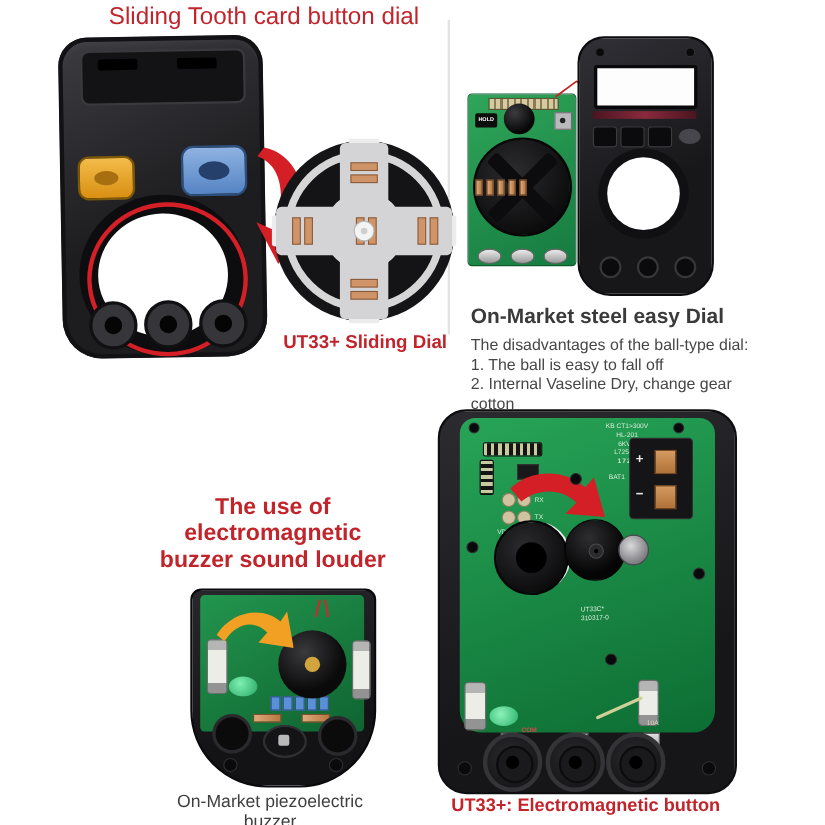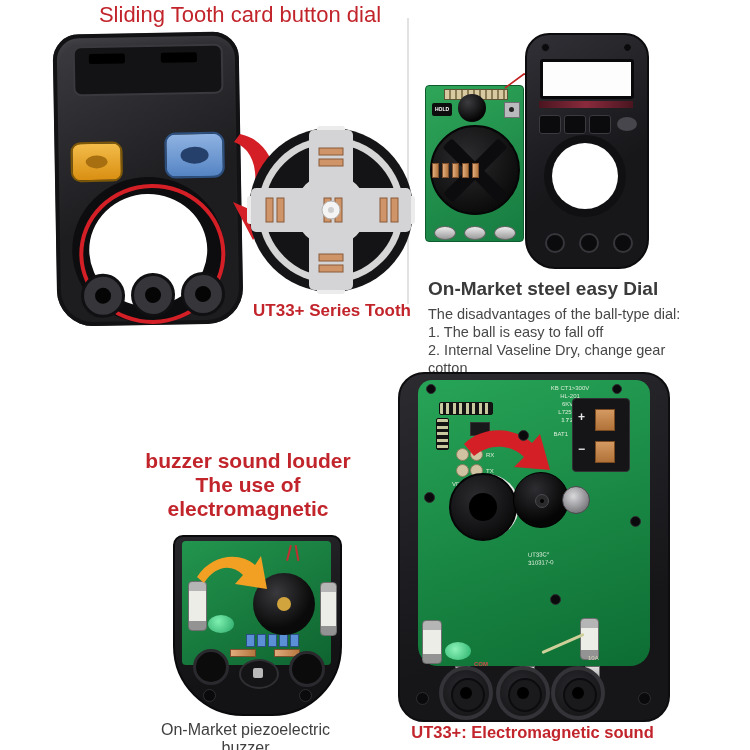--- a/index.html
+++ b/index.html
@@ -221,21 +221,21 @@
     <rect x="133" y="72" width="7" height="24"></rect>
       <rect x="144" y="72" width="7" height="24"></rect>
     <rect x="72" y="22" width="24" height="7"></rect>
       <rect x="72" y="33" width="24" height="7"></rect>
     <rect x="72" y="128" width="24" height="7"></rect>
       <rect x="72" y="139" width="24" height="7"></rect>
   </g>
   <circle cx="84" cy="84" r="9" fill="#f4f4f4" stroke="#b5b5b5"></circle>
   <circle cx="84" cy="84" r="3" fill="#cfcfcf"></circle>
 </svg>
-<div class="abs" id="caption-dial">UT33+ Series Tooth</div>
+<div class="abs" id="caption-dial">UT33+ Sliding Dial</div>
 
 <div class="abs" id="pcb-module">
   <div class="abs" id="pm-header"></div>
   <div class="abs" id="pm-hold">HOLD</div>
   <div class="abs" id="pm-dome"></div>
   <div class="abs" id="pm-tact"></div>
   <div class="abs" id="pm-hub">
     <div class="hub-cross">
         <div class="v"></div>
         <div class="h"></div>
@@ -271,22 +271,22 @@
 
 <div class="abs" id="steel-heading">On-Market steel easy Dial</div>
 <div class="abs" id="steel-body">
   <div>The disadvantages of the ball-type dial:</div>
   <div>1. The ball is easy to fall off</div>
   <div>2. Internal Vaseline Dry, change gear</div>
   <div>cotton</div>
 </div>
 
 <div class="abs" id="buzzer-heading">
+  <div>The use of electromagnetic</div>
   <div>buzzer sound louder</div>
-  <div>The use of electromagnetic</div>
 </div>
 
 <div class="abs" id="photo-piezo">
   <div class="abs" id="pp-pcb">
     <div class="abs pp-wire" style="left:106px;top:4px;transform:rotate(14deg);"></div>
     <div class="abs pp-wire" style="left:114px;top:4px;transform:rotate(-10deg);"></div>
     <div class="abs" id="pp-green"></div>
     <div class="abs" style="left:64px;top:92px;">
       <span class="pp-cap"></span><span class="pp-cap"></span><span class="pp-cap"></span><span class="pp-cap"></span><span class="pp-cap"></span>
     </div>
@@ -379,13 +379,13 @@
       <div class="mid"></div>
       <div class="in"></div>
     </div>
   <div class="abs em-jack" style="left:151px;">
       <div class="mid"></div>
       <div class="in"></div>
     </div>
   <div class="abs screw" style="left:16px;top:318px;width:11px;height:11px;"></div>
   <div class="abs screw" style="left:238px;top:318px;width:11px;height:11px;"></div>
 </div>
-<div class="abs" id="caption-em">UT33+: Electromagnetic sound</div>
+<div class="abs" id="caption-em">UT33+: Electromagnetic button</div>
 
 </body></html>

